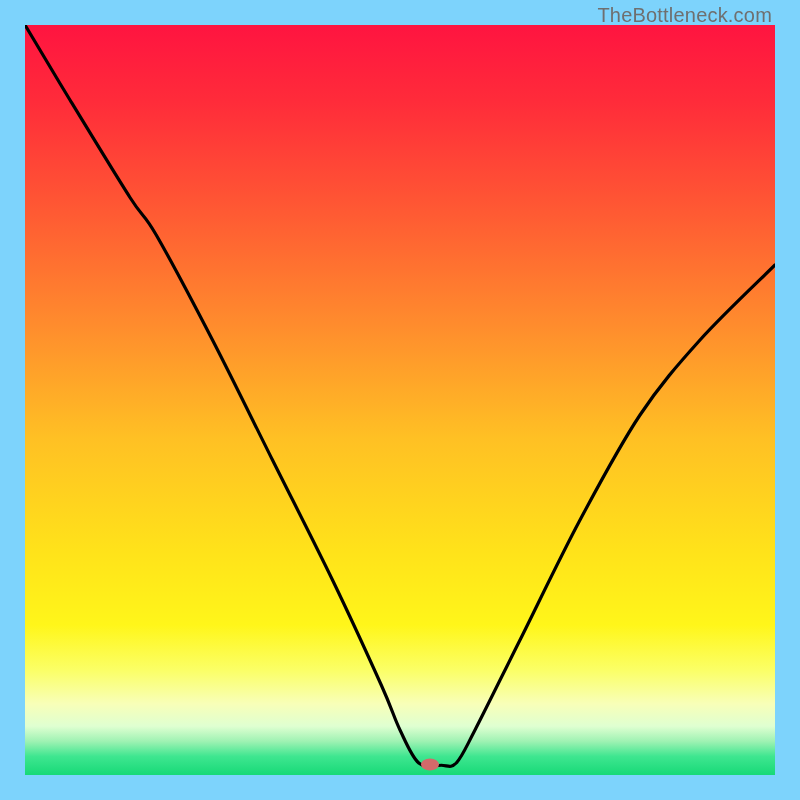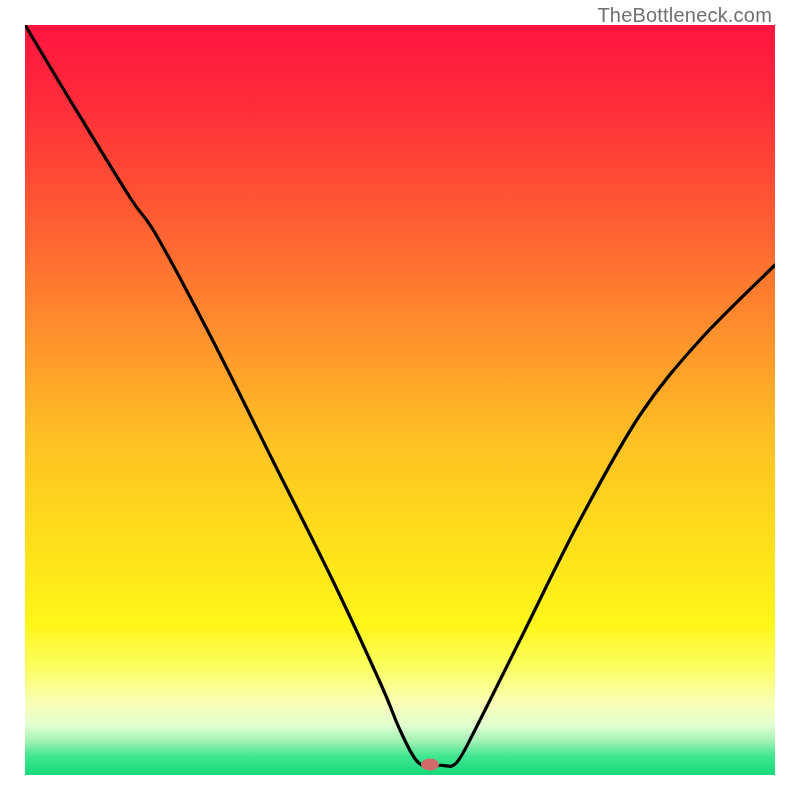--- a/index.html
+++ b/index.html
@@ -8,21 +8,21 @@
     width: 800px;
     height: 800px;
     background: #000;
     overflow: hidden;
     font-family: Arial, Helvetica, sans-serif;
   }
   .frame {
     position: absolute;
     top: 0; left: 0;
     width: 800px; height: 800px;
-    background: #ffffff;
+    background: #7dd3fc;
   }
   .plot {
     position: absolute;
     top: 25px;
     left: 25px;
     width: 750px;
     height: 750px;
   }
   .watermark {
     position: absolute;

